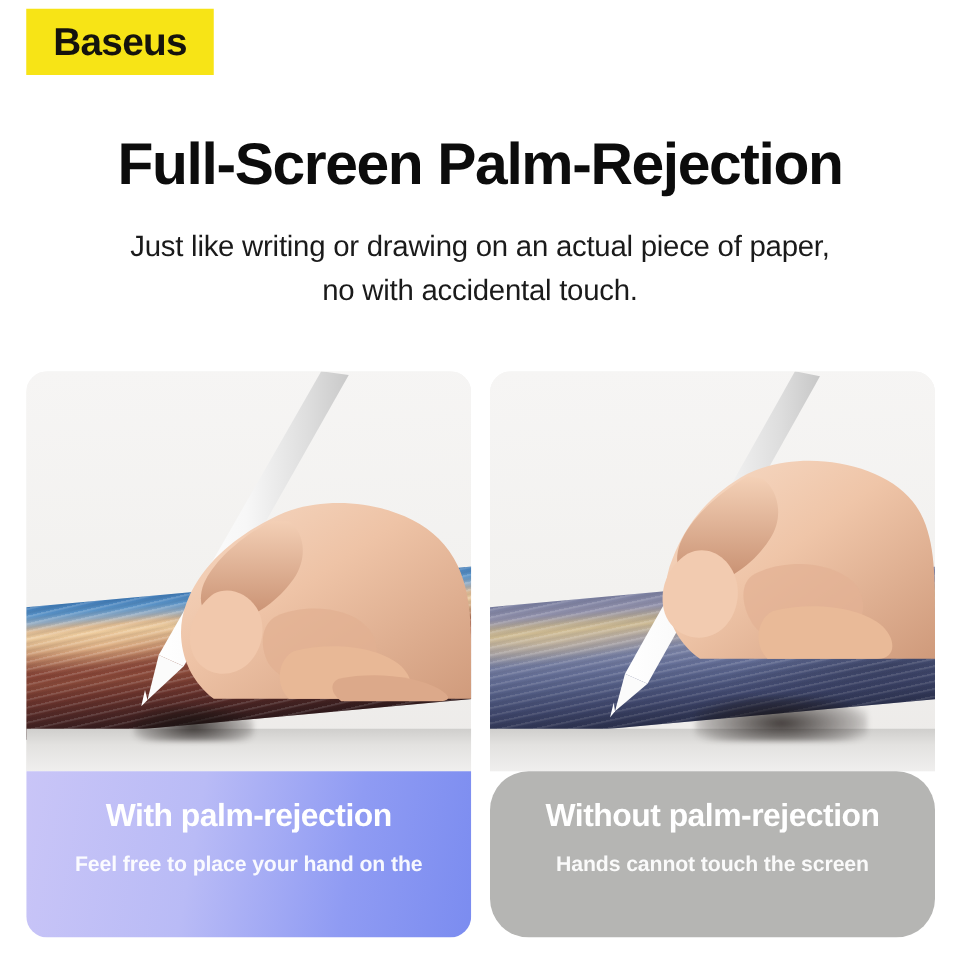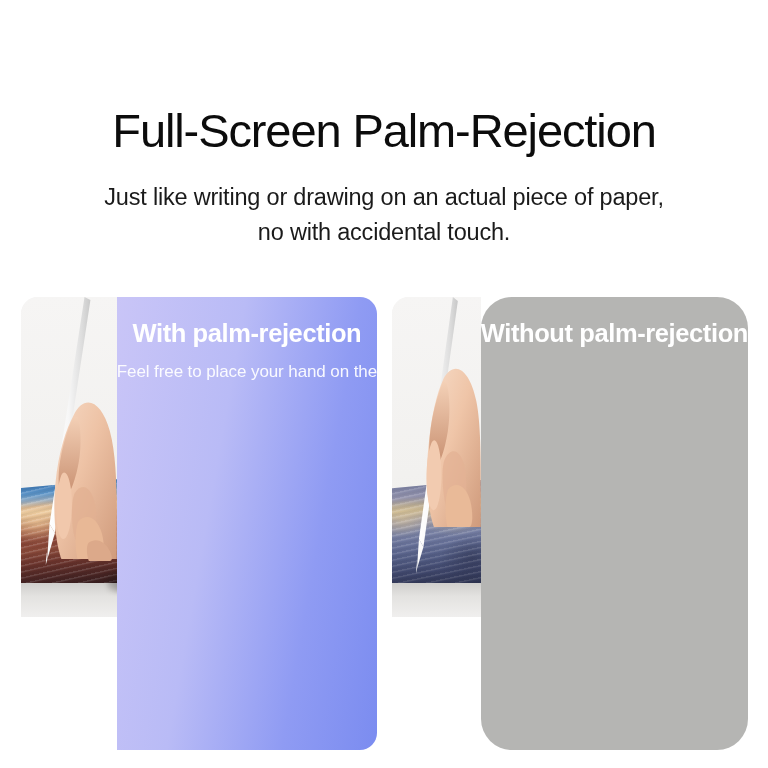--- a/index.html
+++ b/index.html
@@ -40,21 +40,21 @@
   }
 
   
   .headline {
     position: absolute;
     left: 0;
     top: 104px;
     width: 768px;
     text-align: center;
     font-size: 47px;
-    font-weight: normal;
+    font-weight: bold;
     color: #0c0c0c;
     letter-spacing: -1.1px;
     line-height: 1.15;
     white-space: nowrap;
   }
 
   
   .subtitle {
     position: absolute;
     left: 0;
@@ -80,20 +80,21 @@
     gap: 15px;
   }
 
   .panel {
     position: relative;
     width: 364px;
     height: 453px;
     border-radius: 17px;
     overflow: hidden;
     display: flex;
+    flex-direction: column;
   }
 
   
   .photo {
     position: relative;
     width: 100%;
     height: 320px;
     overflow: hidden;
     background: #f3f2f1;
   }
@@ -236,32 +237,35 @@
     font-size: 25.5px;
     font-weight: bold;
     color: #ffffff;
     letter-spacing: -0.4px;
     line-height: 1.1;
     margin-bottom: 13px;
     white-space: nowrap;
   }
   .caption-lines {
     font-size: 17px;
-    font-weight: normal;
+    font-weight: bold;
     color: rgba(255,255,255,0.93);
     line-height: 1.42;
     letter-spacing: -0.1px;
   }
   .caption-line { display: block; white-space: nowrap; }
 </style>
 </head>
 <body>
 
 <div class="page">
 
+  <div class="brand-logo">
+    <span class="brand-logo-text">Baseus</span>
+  </div>
 
   <h1 class="headline">Full-Screen Palm-Rejection</h1>
 
   <div class="subtitle">
     <span class="subtitle-line">Just like writing or drawing on an actual piece of paper,</span>
     <span class="subtitle-line">no with accidental touch.</span>
   </div>
 
   <div class="panels">
 
@@ -381,18 +385,19 @@
             <path d="M212 162 C236 150 272 152 290 168 C304 182 300 206 282 216 C258 228 222 220 210 202 C200 186 200 168 212 162 Z" fill="#e3b294" opacity="0.75"></path>
 
             <path d="M226 192 C256 184 296 188 314 204 C326 216 324 230 310 230 L222 230 C210 218 214 198 226 192 Z" fill="#e9ba98"></path>
           </svg>
         </div>
       </div>
 
       <div class="caption caption-without">
         <div class="caption-title">Without palm-rejection</div>
         <div class="caption-lines">
+          <span class="caption-line">Hands cannot touch the screen</span>
         </div>
       </div>
     </div>
 
   </div>
 </div>
 
 </body></html>

